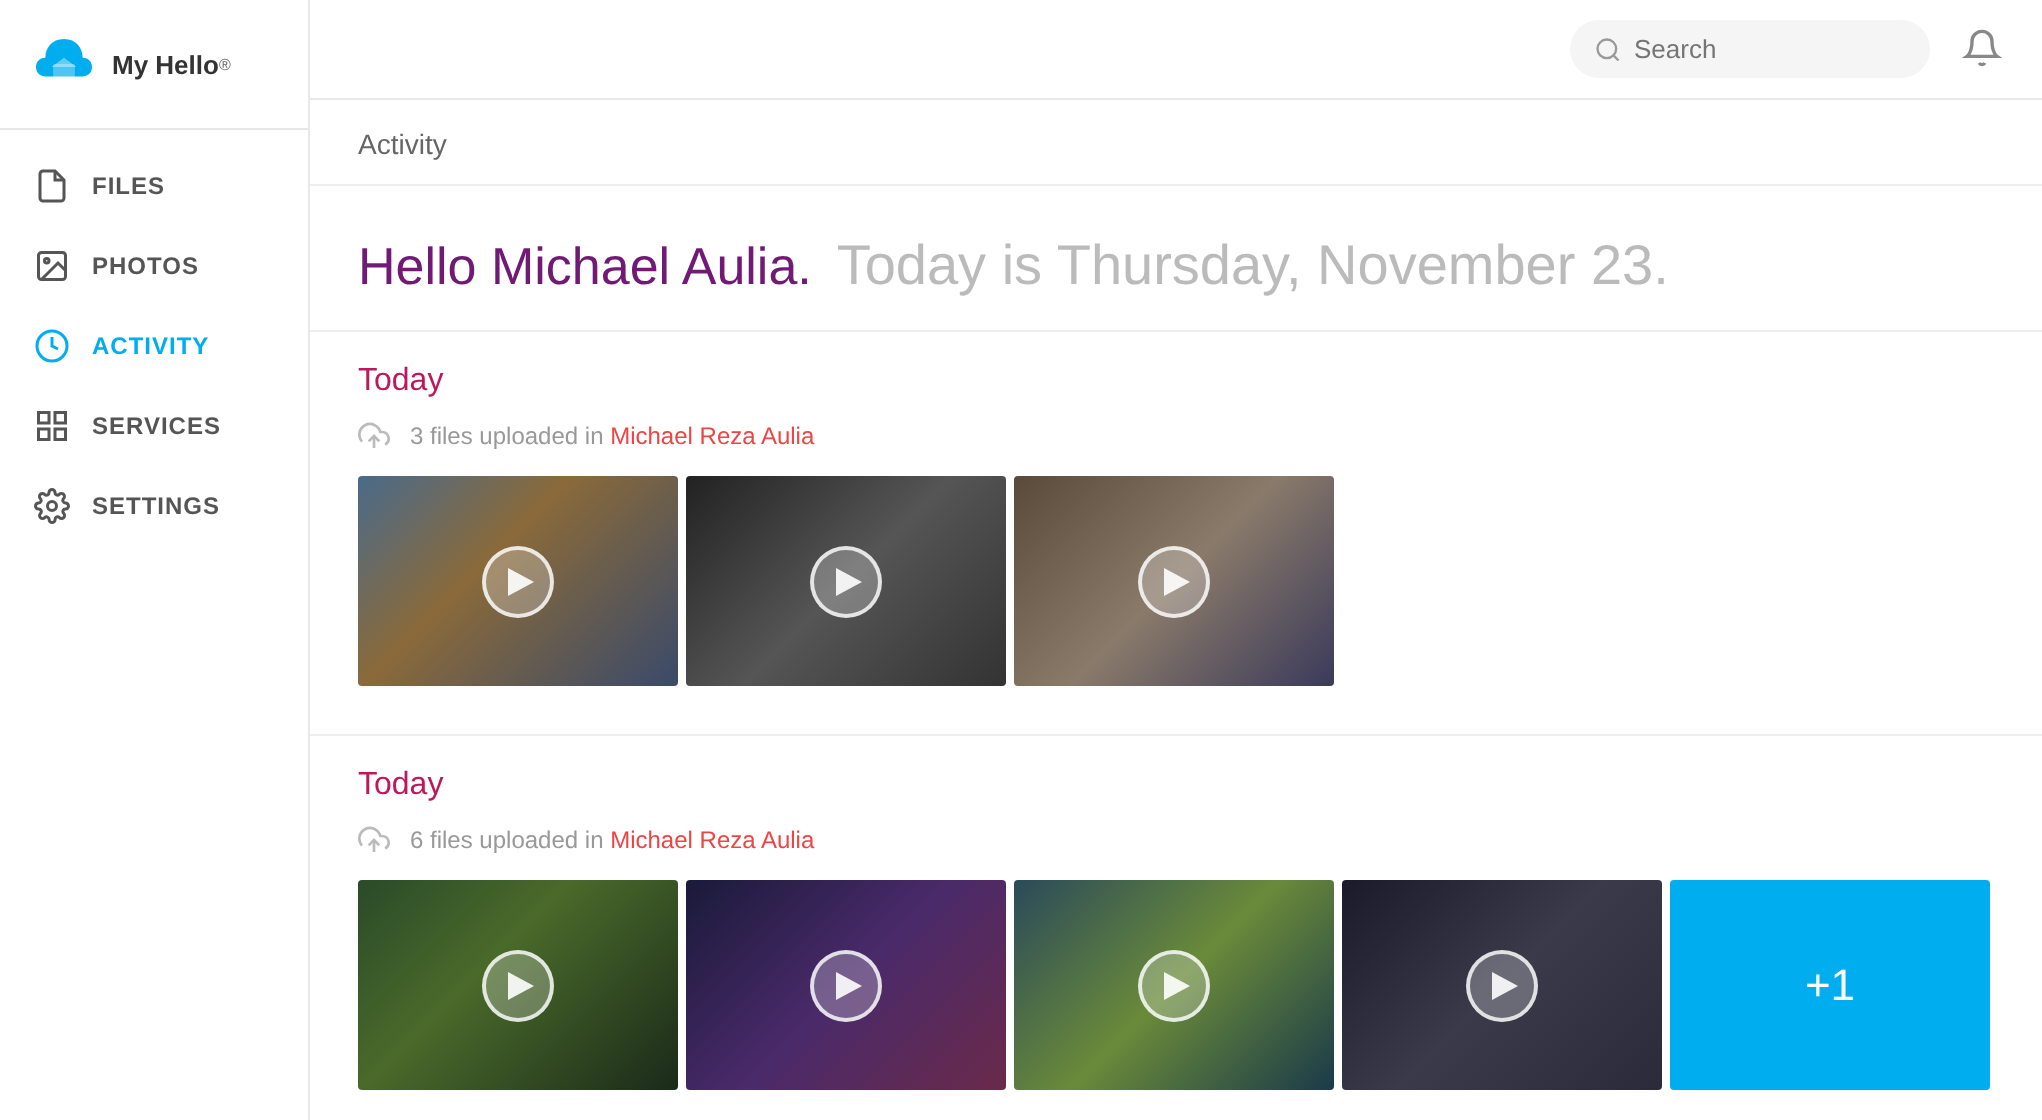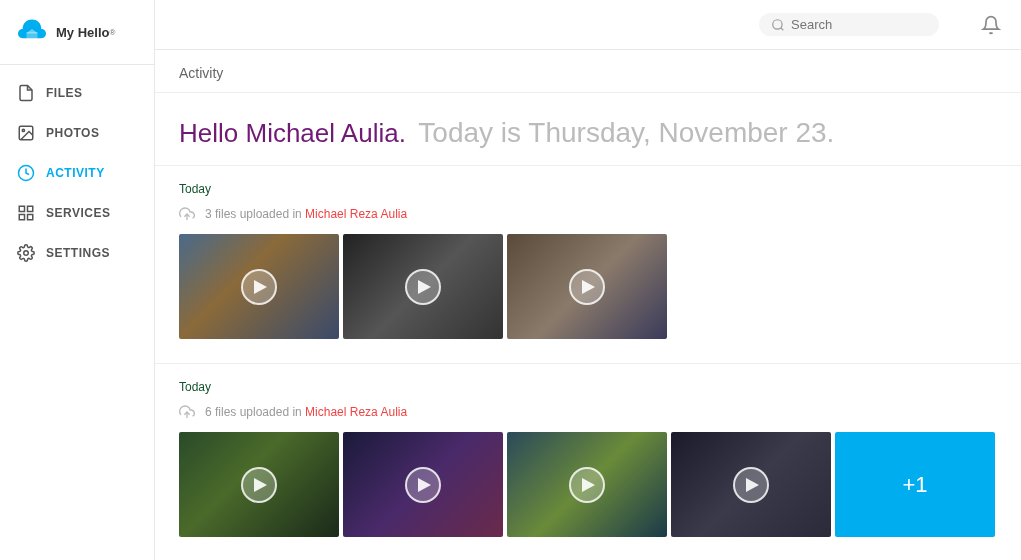--- a/index.html
+++ b/index.html
@@ -62,26 +62,24 @@
     .main {
       flex: 1;
       display: flex;
       flex-direction: column;
       overflow: hidden;
     }
 
     
     .header {
       display: flex;
-      align-items: center;
       justify-content: flex-end;
       padding: 10px 16px;
       border-bottom: 1px solid #e8e8e8;
       min-height: 50px;
-      gap: 26px;
     }
     .search-box {
       display: flex;
       align-items: center;
       background: #f5f5f5;
       border-radius: 16px;
       padding: 4px 12px;
       width: 180px;
     }
     .search-icon-svg {
@@ -136,22 +134,22 @@
       color: #bbb;
       font-size: 28px;
       font-weight: 300;
     }
 
     
     .activity-section {
       padding: 16px 24px;
     }
     .section-label {
-      font-size: 12px;
-      color: #14532d;
+      font-size: 16px;
+      color: #be185d;
       margin-bottom: 8px;
     }
     .upload-info {
       display: flex;
       align-items: center;
       margin-bottom: 10px;
       font-size: 12px;
       color: #999;
     }
     .upload-cloud-icon {

